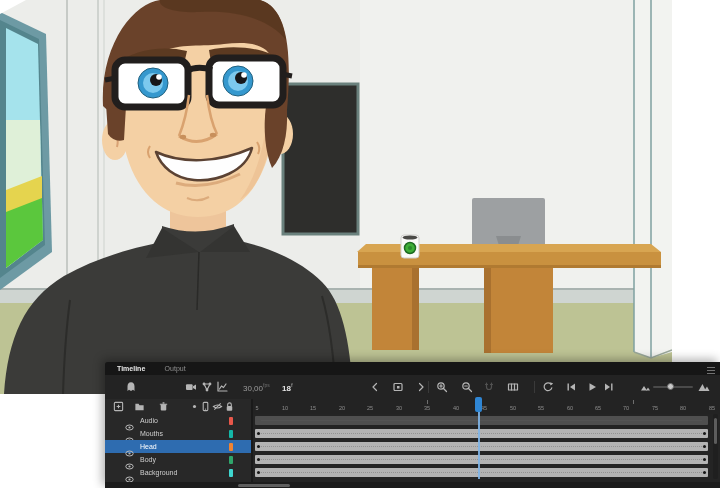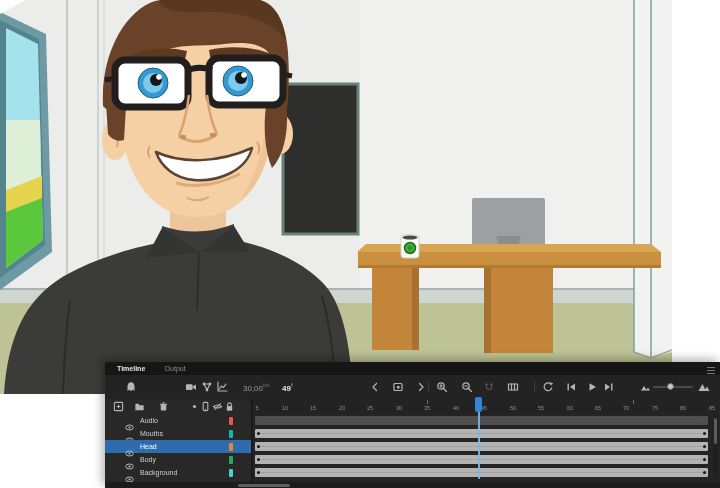--- a/index.html
+++ b/index.html
@@ -223,21 +223,21 @@
           </svg>
         </span>
       <span class="ic" style="left:111px">
           <svg viewBox="0 0 12 12">
             <path class="st" d="M2,1 V10 H11"></path>
             <polyline class="st" points="3.5,8 5.5,5 7.5,6.5 10,3"></polyline>
           </svg>
         </span>
 
       <span class="tval" style="left:138px"><span>30,00</span><sup>fps</sup></span>
-      <span class="tval cur" style="left:177px"><span>49</span><sup style="color:#8f8f8f">f</sup></span>
+      <span class="tval cur" style="left:177px"><span>18</span><sup style="color:#8f8f8f">f</sup></span>
 
       <span class="ic" style="left:264px">
           <svg viewBox="0 0 12 12">
             <path class="st" d="M7.5,2.5 L4,6 L7.5,9.5" stroke-width="1.6"></path>
           </svg>
         </span>
       <span class="ic" style="left:287px">
           <svg viewBox="0 0 12 12">
             <rect class="st" x="2" y="2.5" width="8" height="7" rx="1"></rect>
             <rect class="fl" x="5" y="5" width="2.5" height="2.5"></rect>

